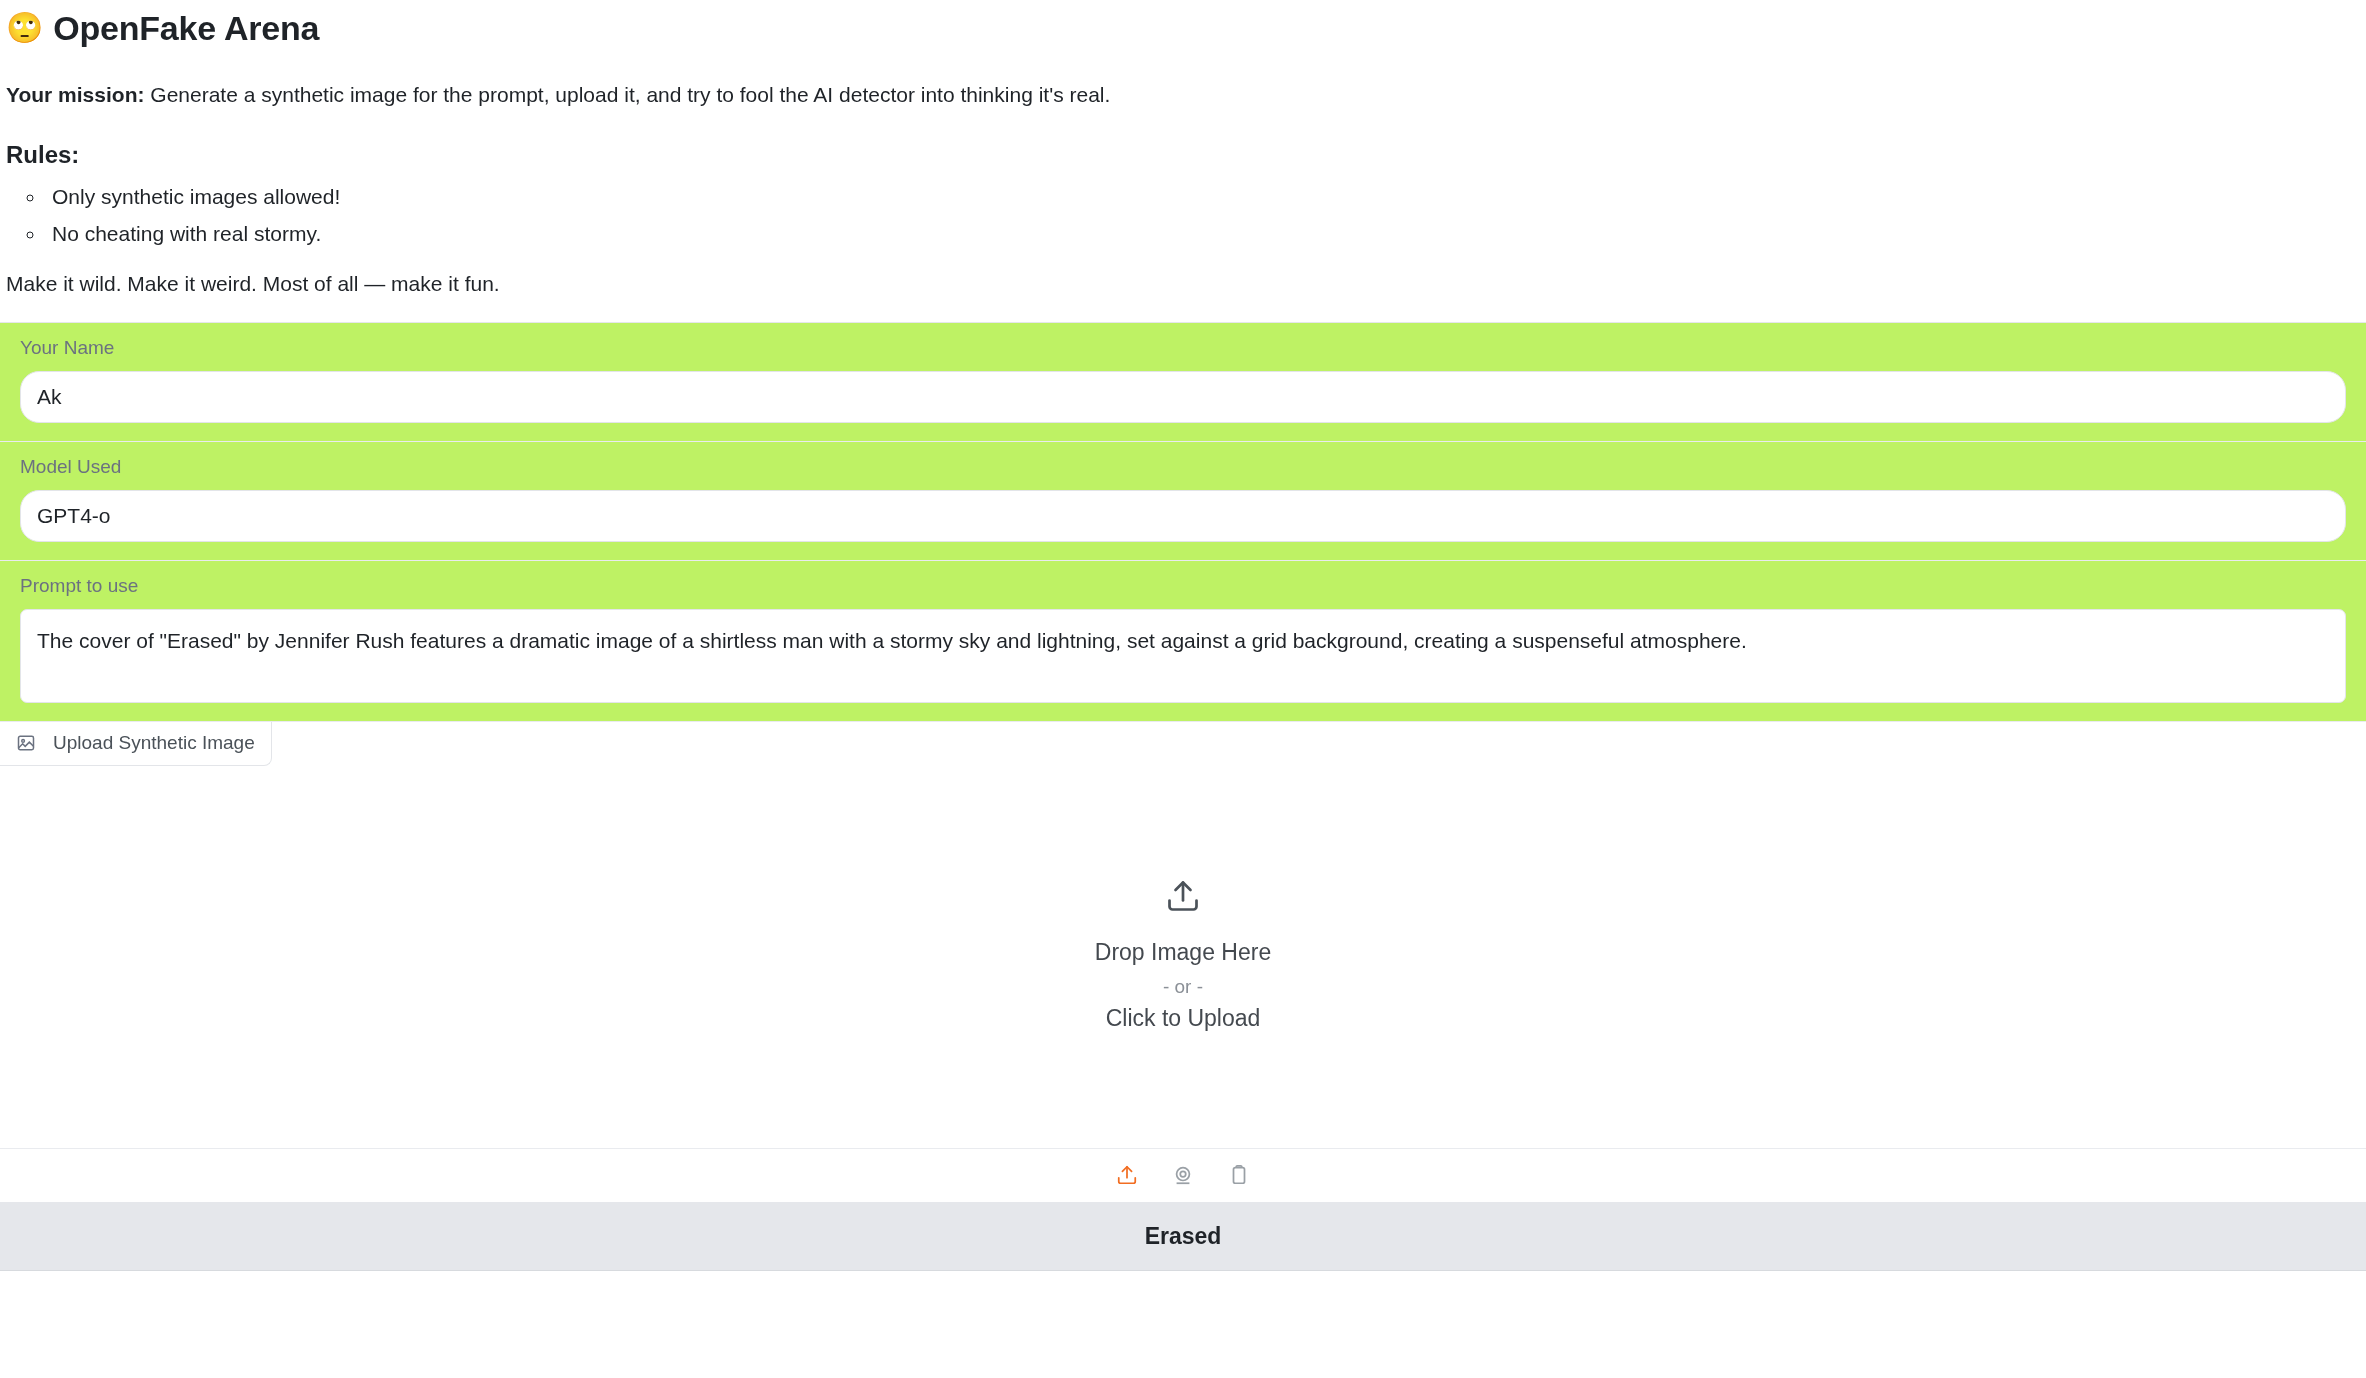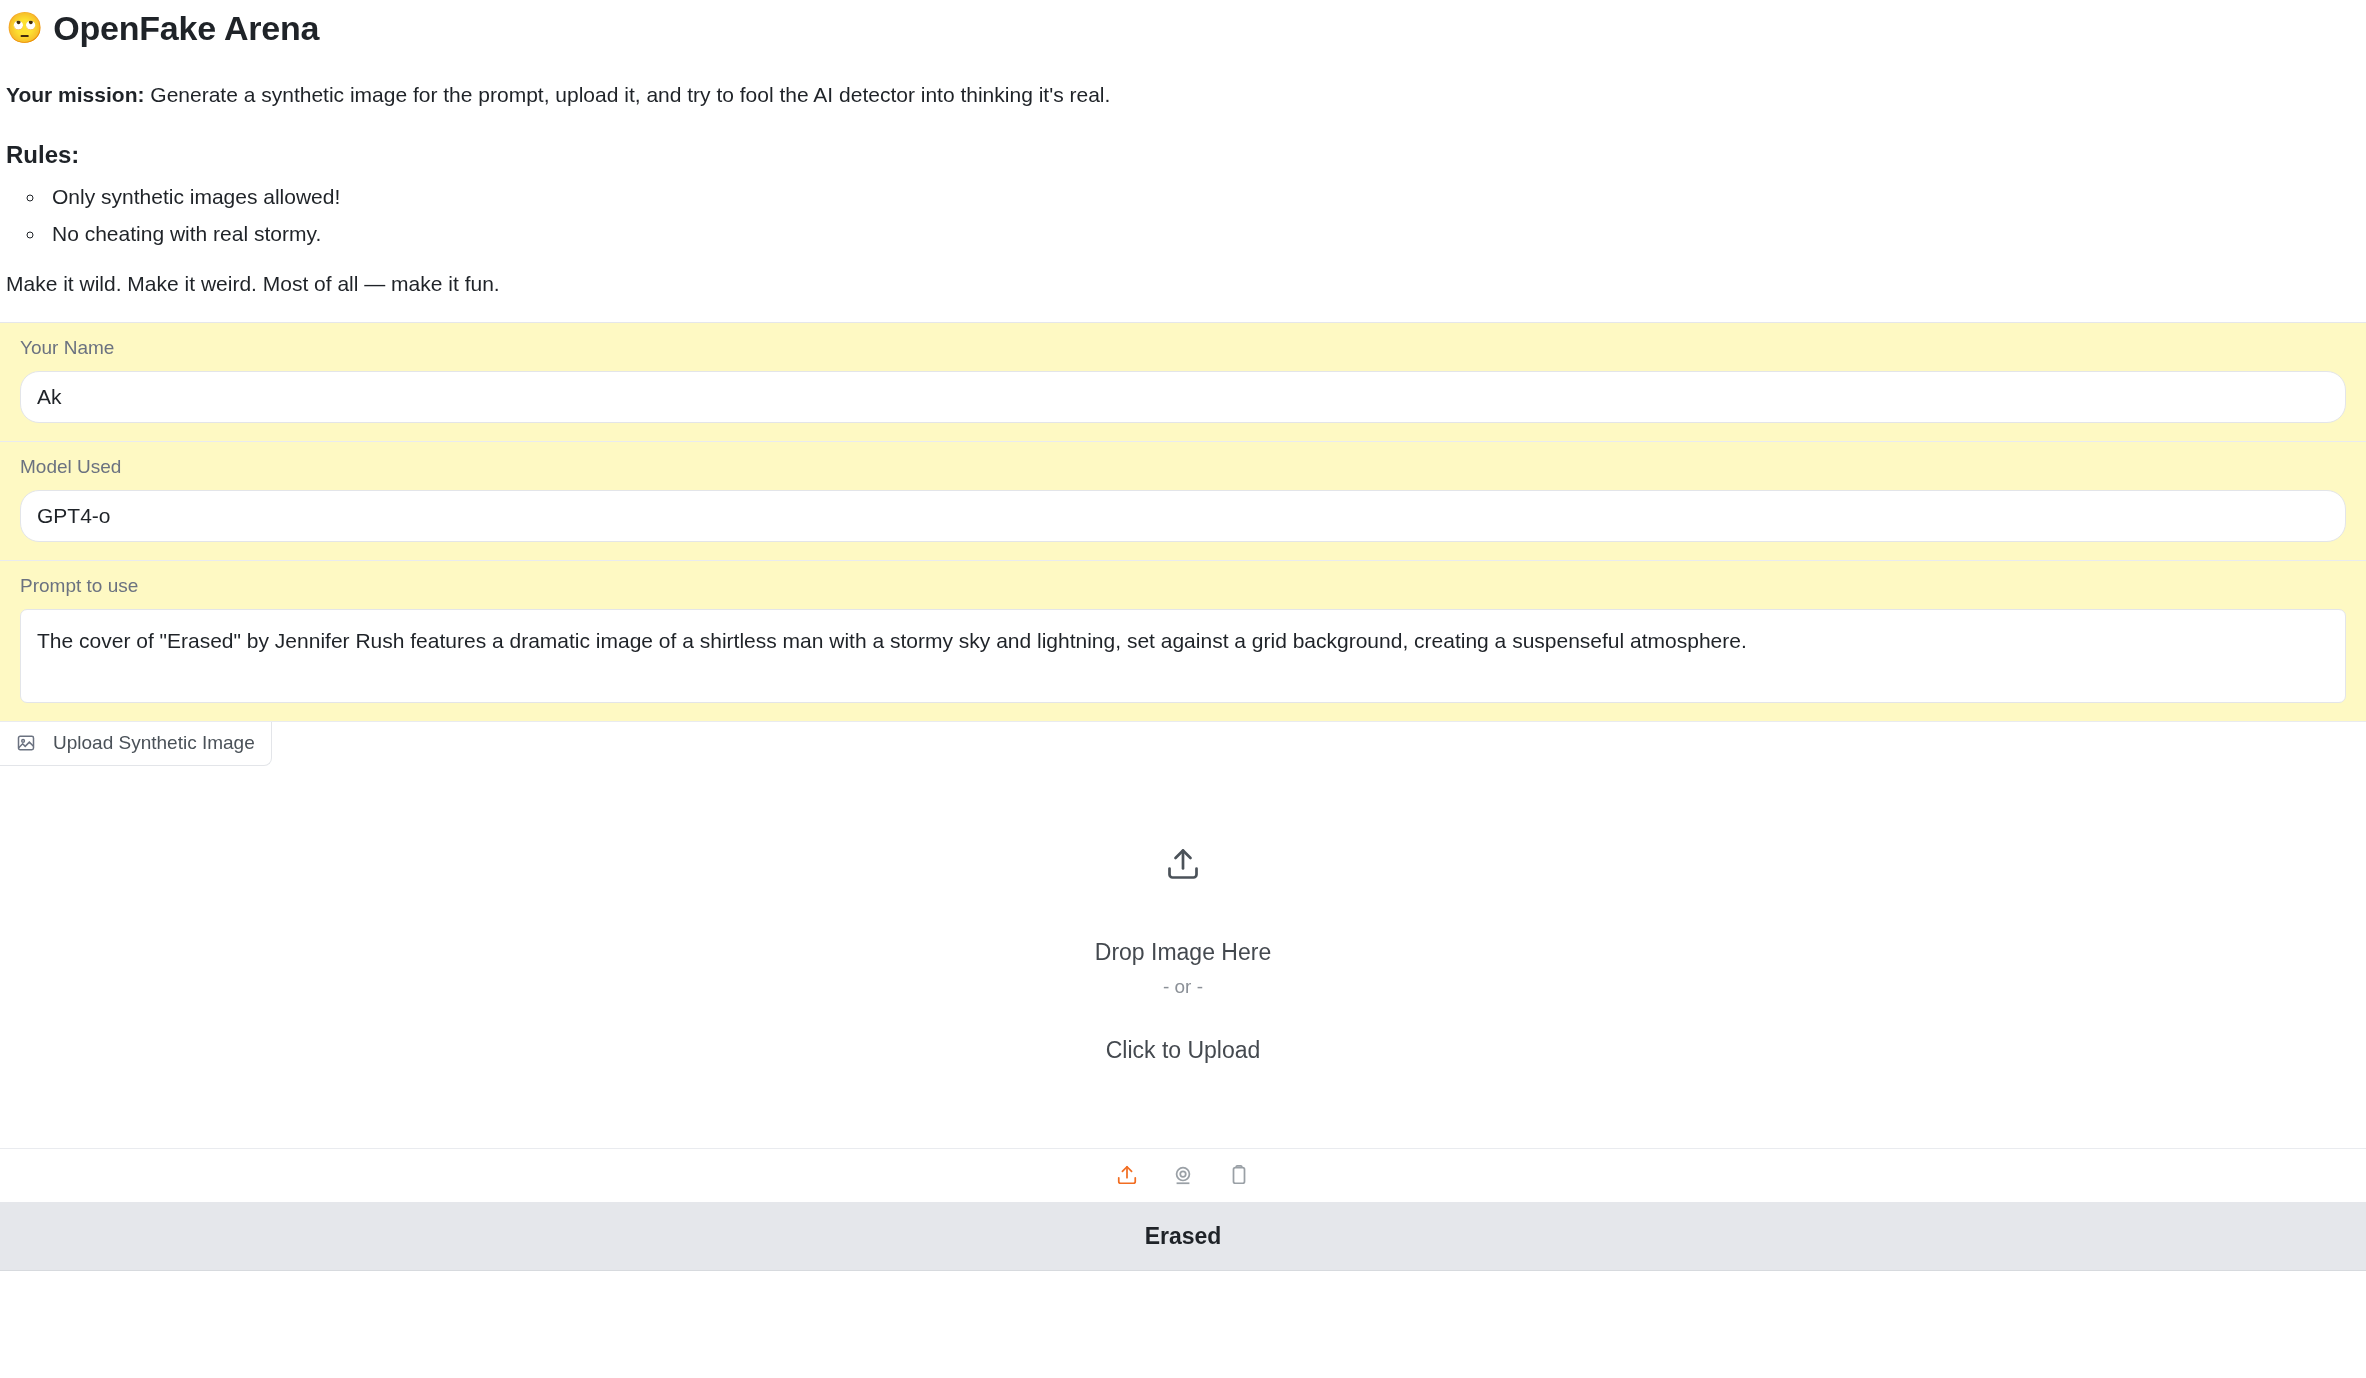--- a/index.html
+++ b/index.html
@@ -63,21 +63,21 @@
     margin: 26px 0 0 0;
   }
   .form-stack {
     margin-top: 26px;
     border-top: 1px solid #e5e7eb;
     border-bottom: 1px solid #e5e7eb;
   }
   .field-block {
     border-bottom: 1px solid #e9ebef;
     padding: 14px 20px 18px 20px;
-    background: #fef9c3;
+    background: #bef264;
   }
   .field-label {
     font-size: 19px;
     color: #6b7280;
     margin-bottom: 12px;
     display: block;
   }
   .text-input {
     width: 100%;
     display: block;
@@ -146,21 +146,20 @@
   .dz-icon {
     width: 36px;
     height: 36px;
     color: #4b5259;
     margin-bottom: 22px;
   }
   .dz-main {
     font-size: 23px;
     color: #44494f;
     line-height: 1.45;
-    margin-top: 32px;
   }
   .dz-or {
     font-size: 19px;
     color: #8b9097;
     margin: 6px 0 4px 0;
   }
   .source-bar {
     border-top: 1px solid #e9ebef;
     display: flex;
     align-items: center;

